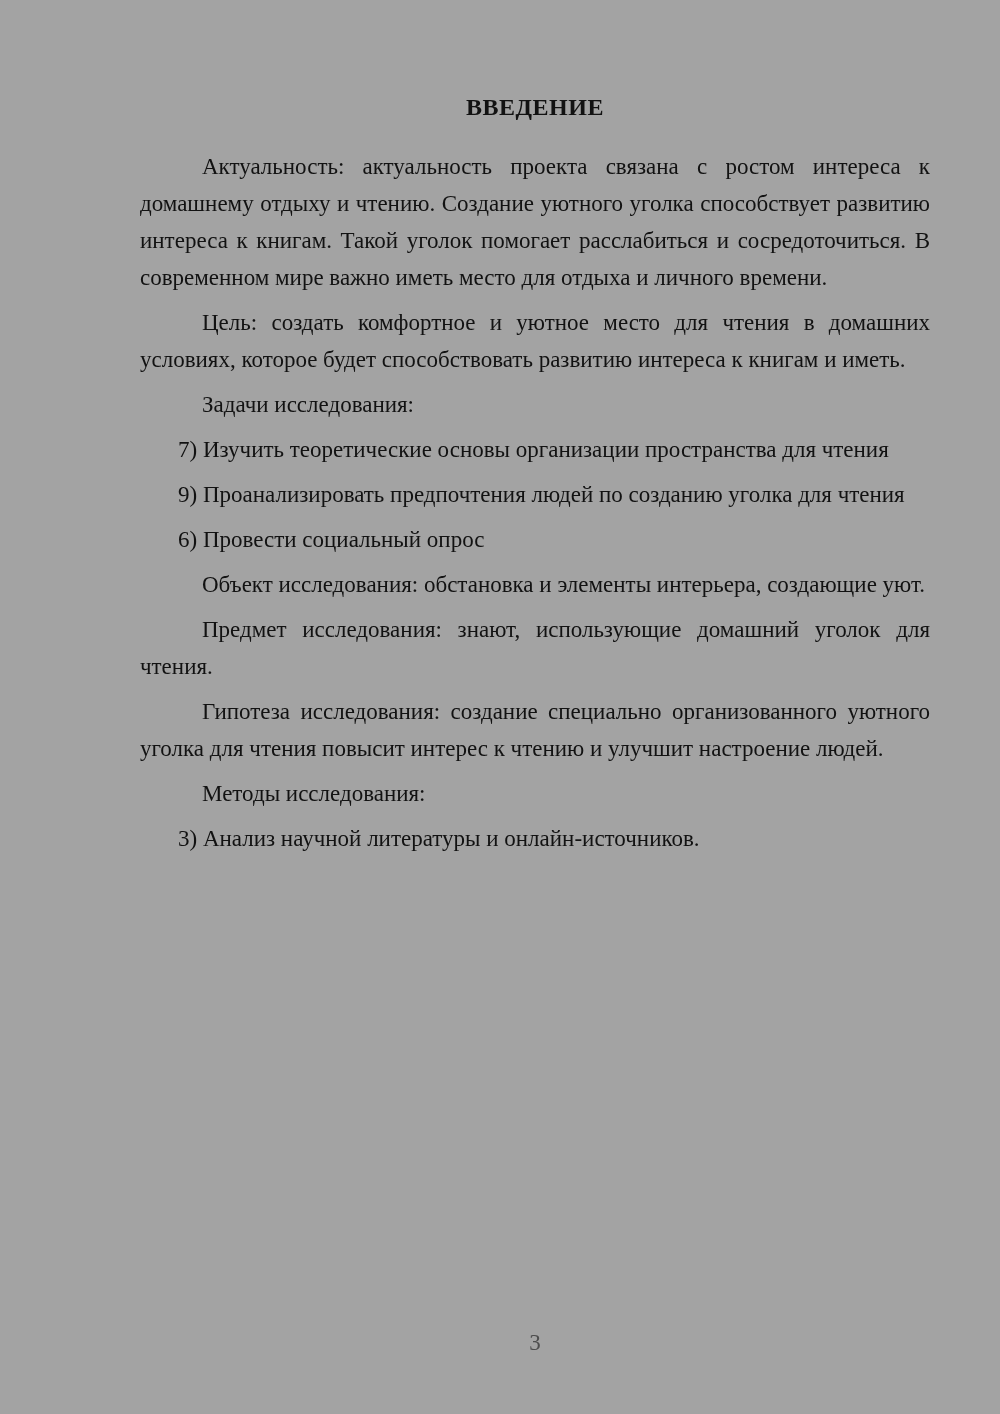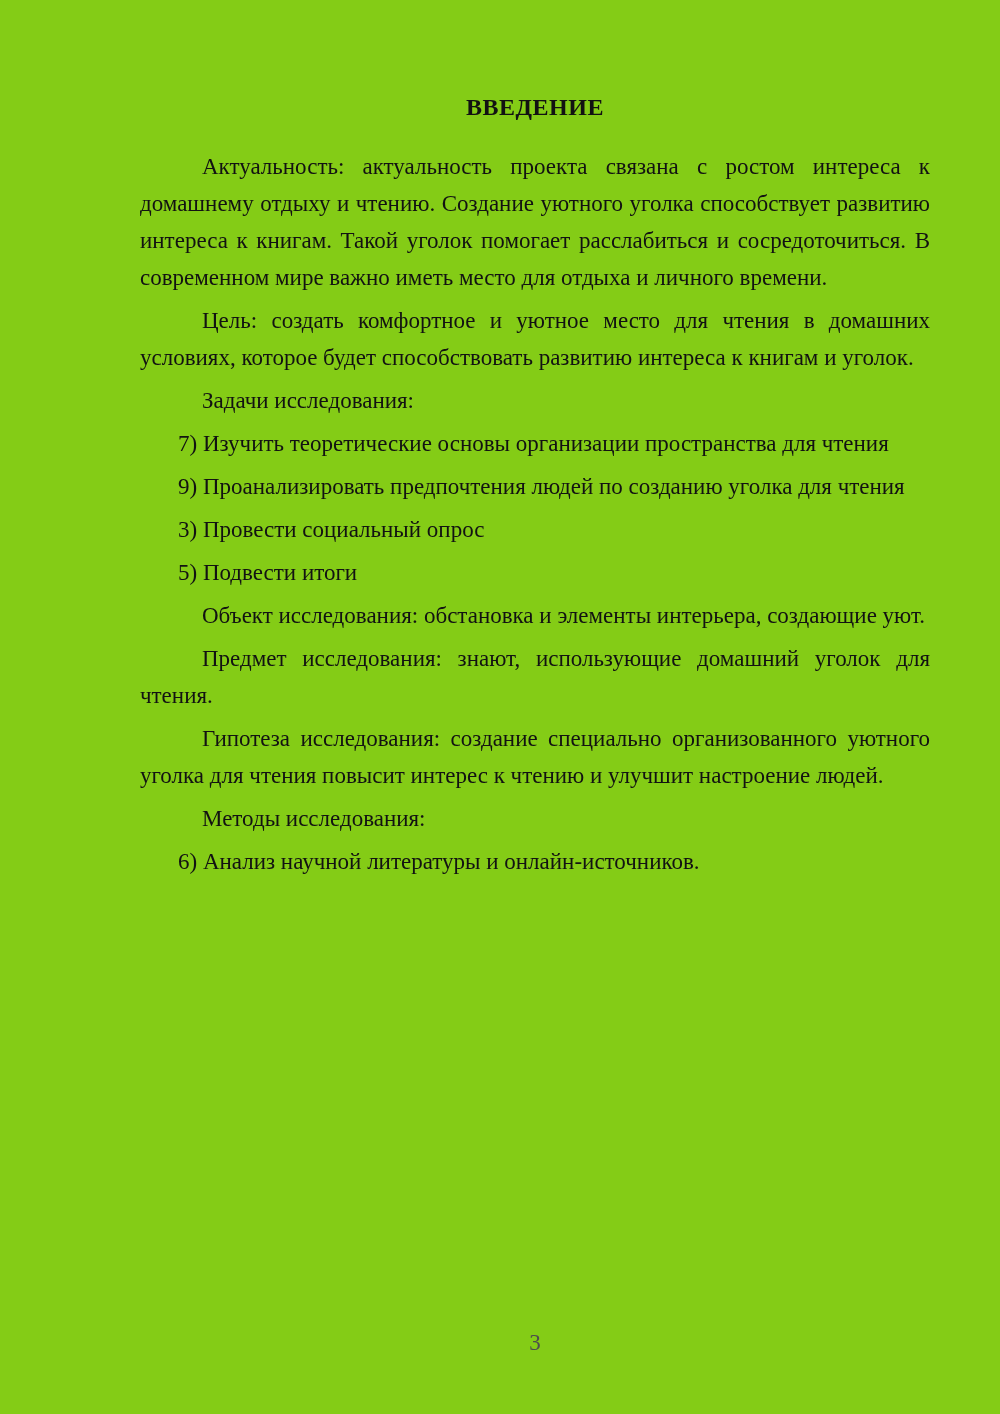--- a/index.html
+++ b/index.html
@@ -4,40 +4,40 @@
 <style>
   html, body {
     margin: 0;
     padding: 0;
     background: #ffffff;
   }
   .page {
     position: relative;
     width: 1000px;
     height: 1414px;
-    background: #84cc16;
+    background: #a3a3a3;
     box-sizing: border-box;
     padding: 92px 70px 0 140px;
     font-family: "Liberation Serif", "DejaVu Serif", serif;
     color: #121212;
     overflow: hidden;
   }
   .doc-title {
     font-size: 24px;
     line-height: 30px;
     font-weight: bold;
     text-align: center;
     margin: 0 0 26px 0;
     letter-spacing: 0.5px;
   }
   .para, .list-item {
     font-size: 23px;
     line-height: 37px;
     text-align: justify;
-    margin: 0 0 6px 0;
+    margin: 8px 0 6px 0;
   }
   .para { text-indent: 62px; }
   .list-item { text-indent: 38px; }
   .page-number {
     position: absolute;
     left: 140px;
     top: 1324px;
     width: 790px;
     text-align: center;
     font-size: 23px;
@@ -45,29 +45,28 @@
     color: #4d4d4d;
   }
 </style>
 </head>
 <body>
 
 <div class="page">
   <h1 class="doc-title">ВВЕДЕНИЕ</h1>
 
   <p class="para">Актуальность: актуальность проекта связана с ростом интереса к домашнему отдыху и чтению. Создание уютного уголка способствует развитию интереса к книгам. Такой уголок помогает расслабиться и сосредоточиться. В современном мире важно иметь место для отдыха и личного времени.</p>
-  <p class="para">Цель: создать комфортное и уютное место для чтения в домашних условиях, которое будет способствовать развитию интереса к книгам и уголок.</p>
+  <p class="para">Цель: создать комфортное и уютное место для чтения в домашних условиях, которое будет способствовать развитию интереса к книгам и иметь.</p>
   <p class="para">Задачи исследования:</p>
 
   <p class="list-item">7) Изучить теоретические основы организации пространства для чтения</p>
   <p class="list-item">9) Проанализировать предпочтения людей по созданию уголка для чтения</p>
-  <p class="list-item">3) Провести социальный опрос</p>
-  <p class="list-item">5) Подвести итоги</p>
+  <p class="list-item">6) Провести социальный опрос</p>
 
   <p class="para">Объект исследования: обстановка и элементы интерьера, создающие уют.</p>
   <p class="para">Предмет исследования: знают, использующие домашний уголок для чтения.</p>
   <p class="para">Гипотеза исследования: создание специально организованного уютного уголка для чтения повысит интерес к чтению и улучшит настроение людей.</p>
   <p class="para">Методы исследования:</p>
 
-  <p class="list-item">6) Анализ научной литературы и онлайн-источников.</p>
+  <p class="list-item">3) Анализ научной литературы и онлайн-источников.</p>
 
   <div class="page-number">3</div>
 </div>
 
 </body></html>

